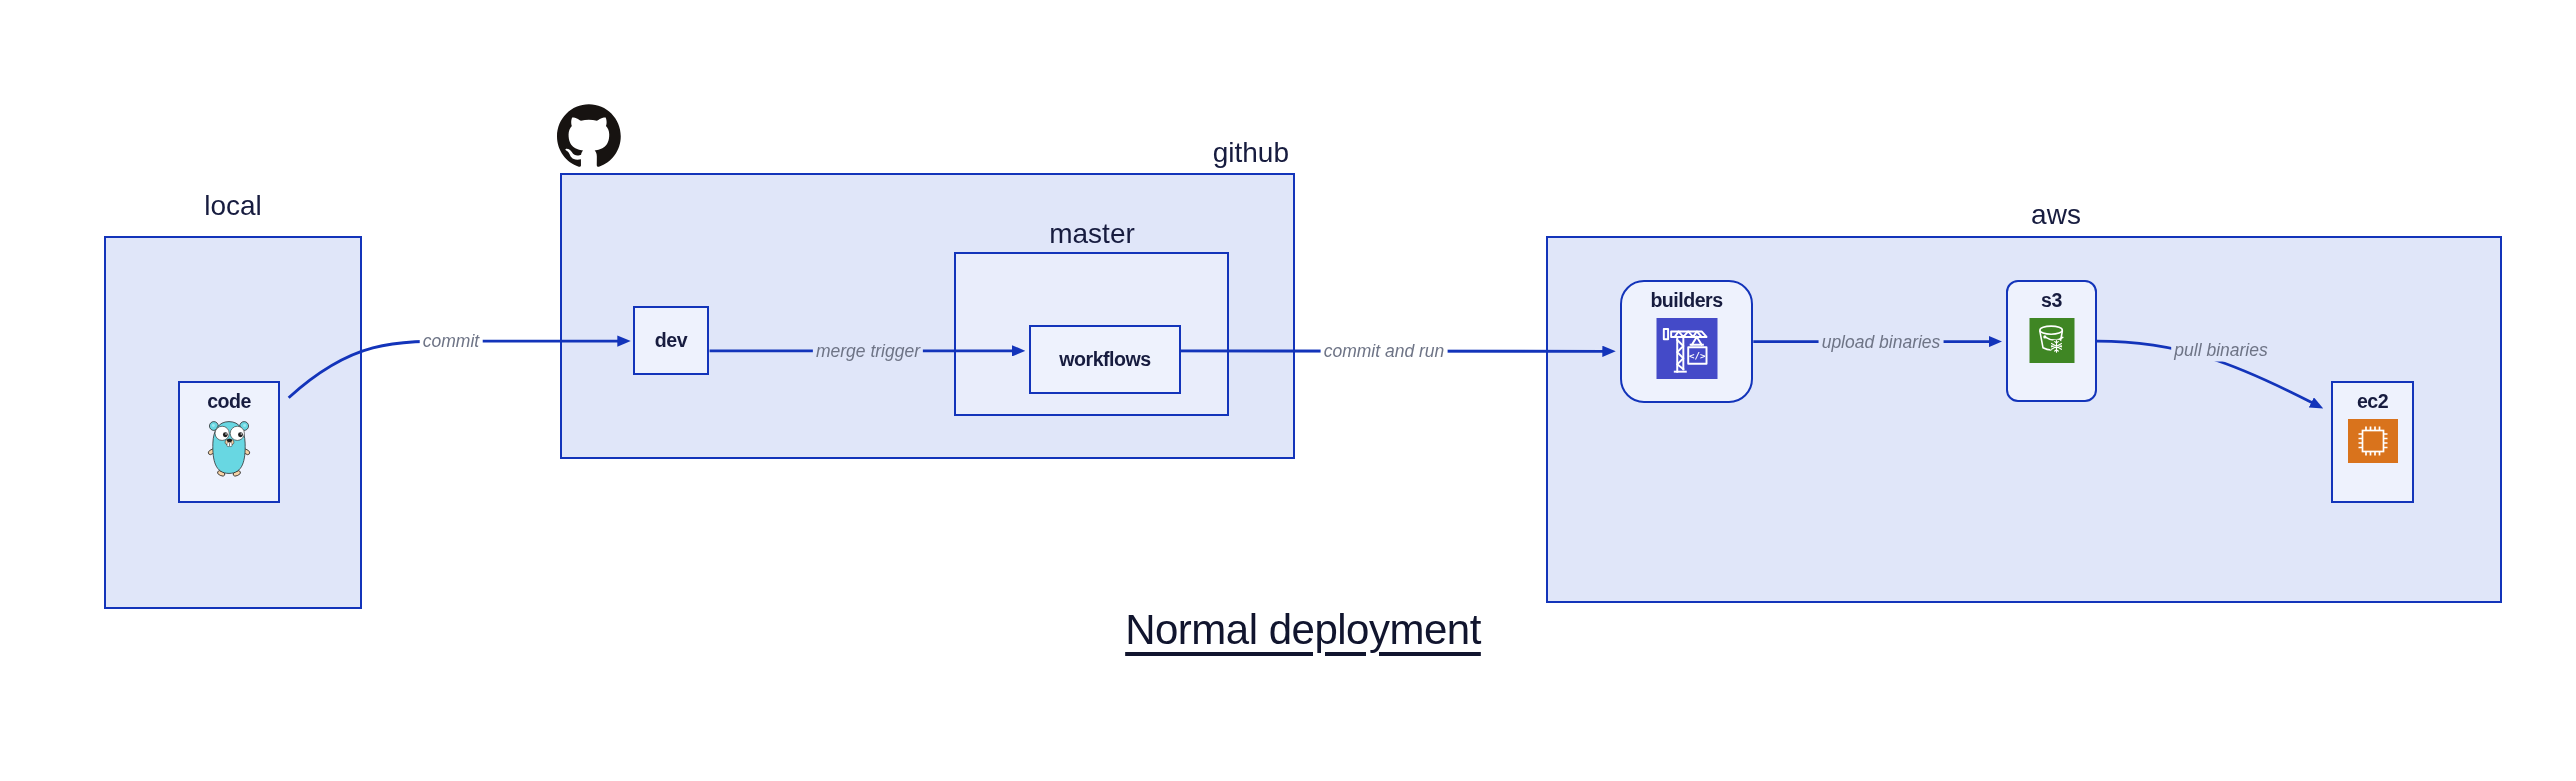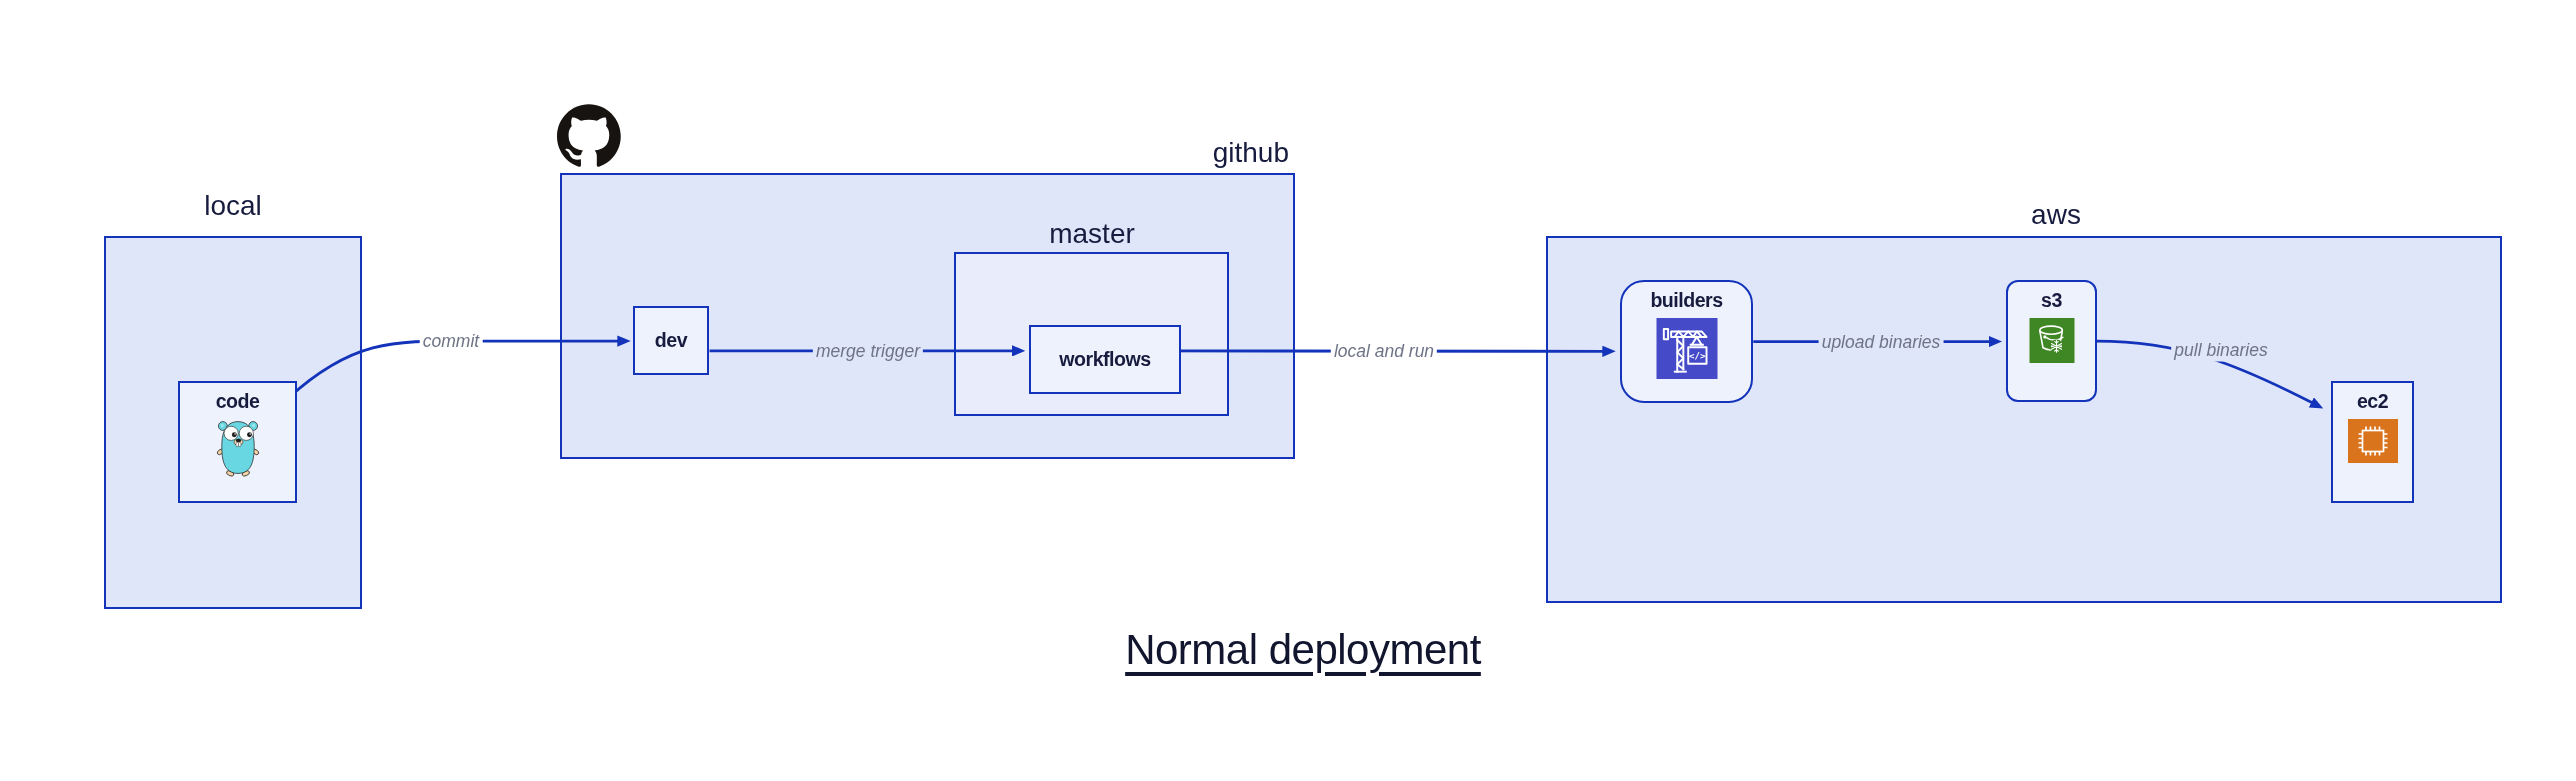--- a/index.html
+++ b/index.html
@@ -118,21 +118,21 @@
         <path d="M0,0 L26,11 L0,22 Z" fill="var(--c-blue)"></path>
       </marker>
     </defs>
     <path class="edge-path" d="M 560 772 C 690 654, 770 662, 930 662 L 1200 662" marker-end="url(#arrow)"></path>
     <path class="edge-path" d="M 1377 681 L 1966 681" marker-end="url(#arrow)"></path>
     <path class="edge-path" d="M 2242 681 L 3112 682" marker-end="url(#arrow)"></path>
     <path class="edge-path" d="M 3403 663 L 3862 663" marker-end="url(#arrow)"></path>
     <path class="edge-path" d="M 4070 662 C 4230 662, 4340 706, 4488 782" marker-end="url(#arrow)"></path>
   </svg>
 
-  <div class="node top-label" style="left:178px; top:381px; width:119px; height:122px;">
+  <div class="node top-label" style="left:178px; top:381px; width:102px; height:122px;">
     <div class="node-label">code</div>
     <svg class="icon-box" width="44" height="58" viewBox="0 0 90 116">
       <g stroke="#2c2c2c" stroke-width="1.6">
         <circle cx="14" cy="13" r="9" fill="var(--c-teal)"></circle>
         <circle cx="76" cy="13" r="9" fill="var(--c-teal)"></circle>
         <circle cx="13" cy="12" r="3" fill="#9fe7ee" stroke="none"></circle>
         <circle cx="77" cy="12" r="3" fill="#9fe7ee" stroke="none"></circle>
         <ellipse cx="9" cy="66" rx="7" ry="4.5" fill="var(--c-tan)" transform="rotate(-35 9 66)"></ellipse>
         <ellipse cx="81" cy="66" rx="7" ry="4.5" fill="var(--c-tan)" transform="rotate(35 81 66)"></ellipse>
         <ellipse cx="29" cy="110" rx="8" ry="4.5" fill="var(--c-tan)" transform="rotate(25 29 110)"></ellipse>
@@ -206,20 +206,20 @@
         <path d="M36 15 V 23 M 45 15 V 23 M 54 15 V 23 M 63 15 V 23"></path>
         <path d="M36 65 V 73 M 45 65 V 73 M 54 65 V 73 M 63 65 V 73"></path>
         <path d="M21 30 H 29 M 21 39 H 29 M 21 48 H 29 M 21 57 H 29"></path>
         <path d="M71 30 H 79 M 71 39 H 79 M 71 48 H 79 M 71 57 H 79"></path>
       </g>
     </svg>
   </div>
 
   <div class="edge-label" style="left:451px; top:341px;">commit</div>
   <div class="edge-label on-cluster" style="left:868px; top:351px;">merge trigger</div>
-  <div class="edge-label" style="left:1384px; top:351px;">local and run</div>
+  <div class="edge-label" style="left:1384px; top:351px;">commit and run</div>
   <div class="edge-label on-cluster" style="left:1881px; top:342px;">upload binaries</div>
   <div class="edge-label on-cluster" style="left:2221px; top:350px;">pull binaries</div>
 
-  <div class="diagram-title" style="left:1303px; top:626px;">Normal deployment</div>
+  <div class="diagram-title" style="left:1303px; top:606px;">Normal deployment</div>
 
 </div>
 
 
 </body></html>

